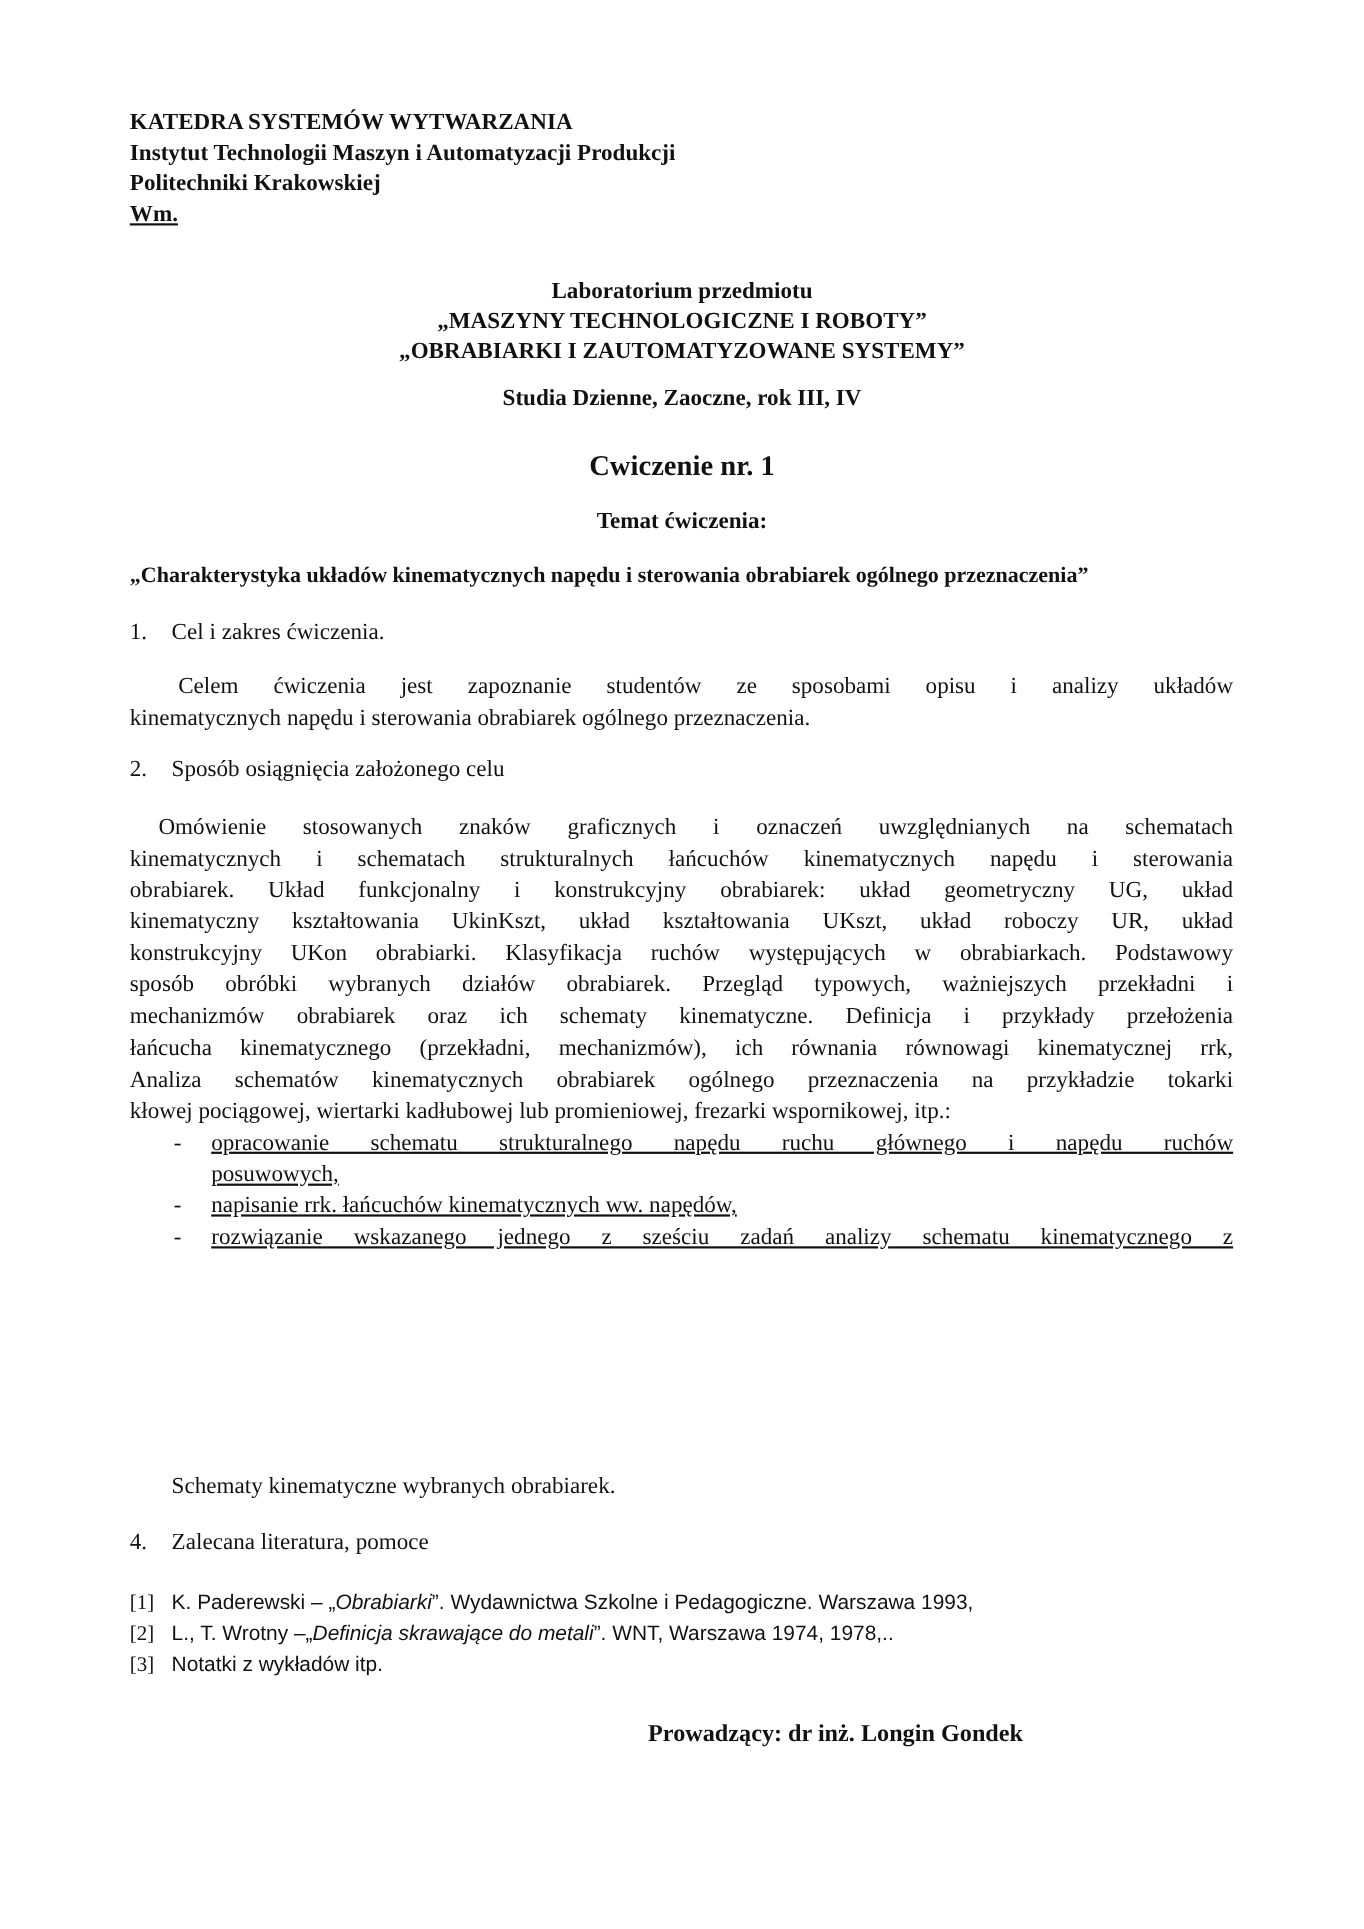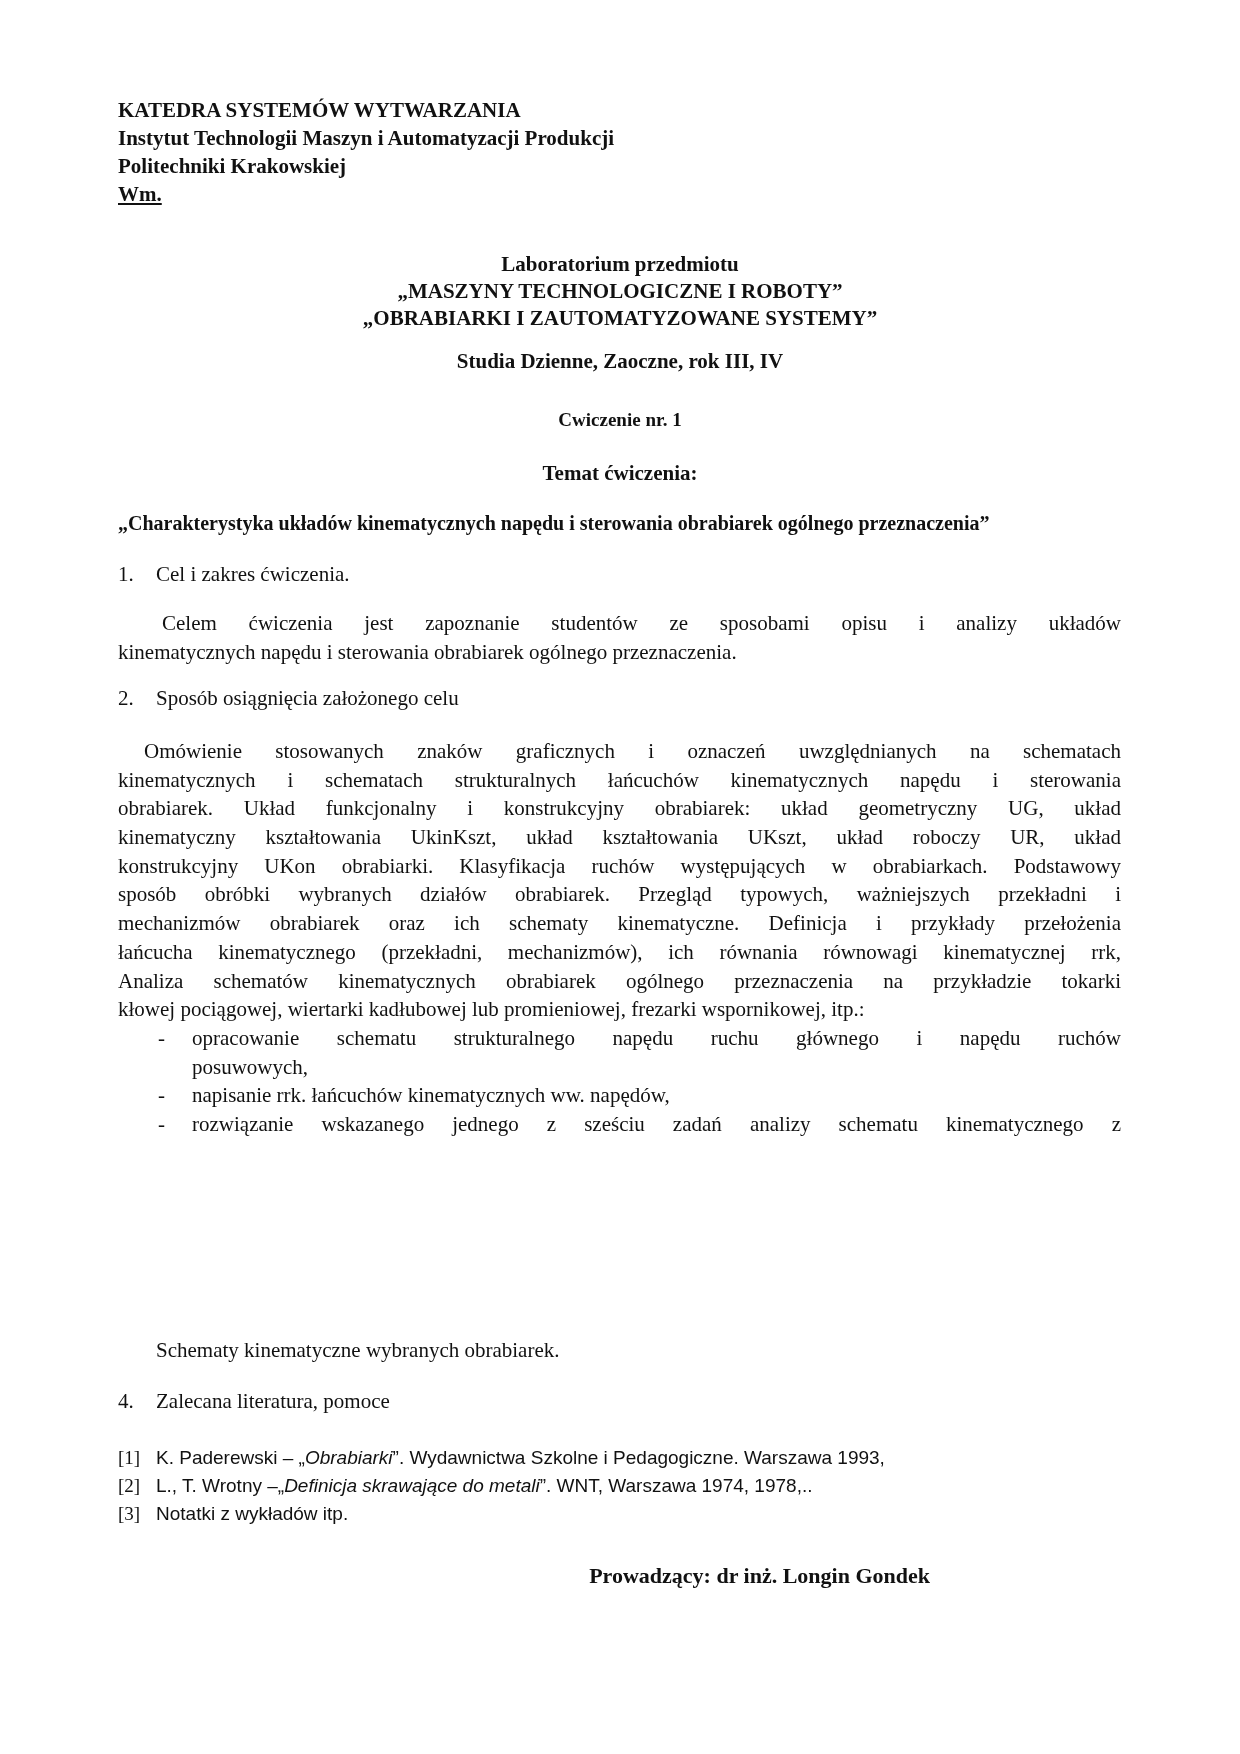--- a/index.html
+++ b/index.html
@@ -19,21 +19,21 @@
       font-size: 21px; line-height: 28.7px; text-align: justify;
       text-align-last: left;
     }
     .just .ln { display: block; text-align: justify; text-align-last: justify; height: 28.7px; white-space: nowrap; }
     .just .ln.last { text-align-last: left; }
     .sec { left: 118px; font-size: 21px; }
     .sec .num { display: inline-block; width: 38px; }
     .bullets { position: absolute; left: 150px; width: 971px; font-size: 21px; line-height: 28.7px; }
     .bullet { position: relative; padding-left: 42px; }
     .bullet .dash { position: absolute; left: 8px; top: 0; }
-    .bullet .ln { display: block; text-align-last: justify; white-space: nowrap; }
+    .bullet .ln { display: block; text-align-last: justify; white-space: nowrap; text-decoration: underline; }
     .bullet .ln.last { text-align-last: left; }
     .refs { position: absolute; left: 118px; font-size: 19px; line-height: 28px; font-family: "Liberation Sans", "DejaVu Sans", sans-serif; }
     .ref { white-space: nowrap; }
     .ref .rn { display: inline-block; width: 38px; font-family: "Liberation Serif", serif; }
     .ref i { font-style: italic; }
     .sig { right: 118px; font-size: 22px; font-weight: bold; }
   </style>
 </head>
 <body>
 
@@ -42,21 +42,21 @@
   <div class="abs hdr" style="top:96px;">KATEDRA SYSTEMÓW WYTWARZANIA</div>
   <div class="abs hdr" style="top:124px;">Instytut Technologii Maszyn i Automatyzacji Produkcji</div>
   <div class="abs hdr" style="top:152px;">Politechniki Krakowskiej</div>
   <div class="abs hdr" style="top:180px;text-decoration:underline;">Wm.</div>
 
   <div class="abs center" style="top:252px;">Laboratorium przedmiotu</div>
   <div class="abs center" style="top:279px;">„MASZYNY TECHNOLOGICZNE I ROBOTY”</div>
   <div class="abs center" style="top:306px;">„OBRABIARKI I ZAUTOMATYZOWANE SYSTEMY”</div>
   <div class="abs center" style="top:333px;margin-top:16px;">Studia Dzienne, Zaoczne, rok III, IV</div>
 
-  <div class="abs center" style="top:409px; font-size:19px;">Cwiczenie nr. 1</div>
+  <div class="abs center" style="top:409px; font-size:26px;">Cwiczenie nr. 1</div>
   <div class="abs center" style="top:461px; font-size:21px;">Temat ćwiczenia:</div>
   <div class="abs b body-txt" style="top:512px; left:118px; font-size:20px;">„Charakterystyka układów kinematycznych napędu i sterowania obrabiarek ogólnego przeznaczenia”</div>
 
   <div class="abs sec" style="top:562px;">
     <span class="num">1.</span><span>Cel i zakres ćwiczenia.</span>
   </div>
   <div class="just" style="top:609px;">
     <span class="ln" style="padding-left:44px;">Celem ćwiczenia jest zapoznanie studentów ze sposobami opisu i analizy układów</span>
     <span class="ln last">kinematycznych napędu i sterowania obrabiarek ogólnego przeznaczenia.</span>
   </div>

